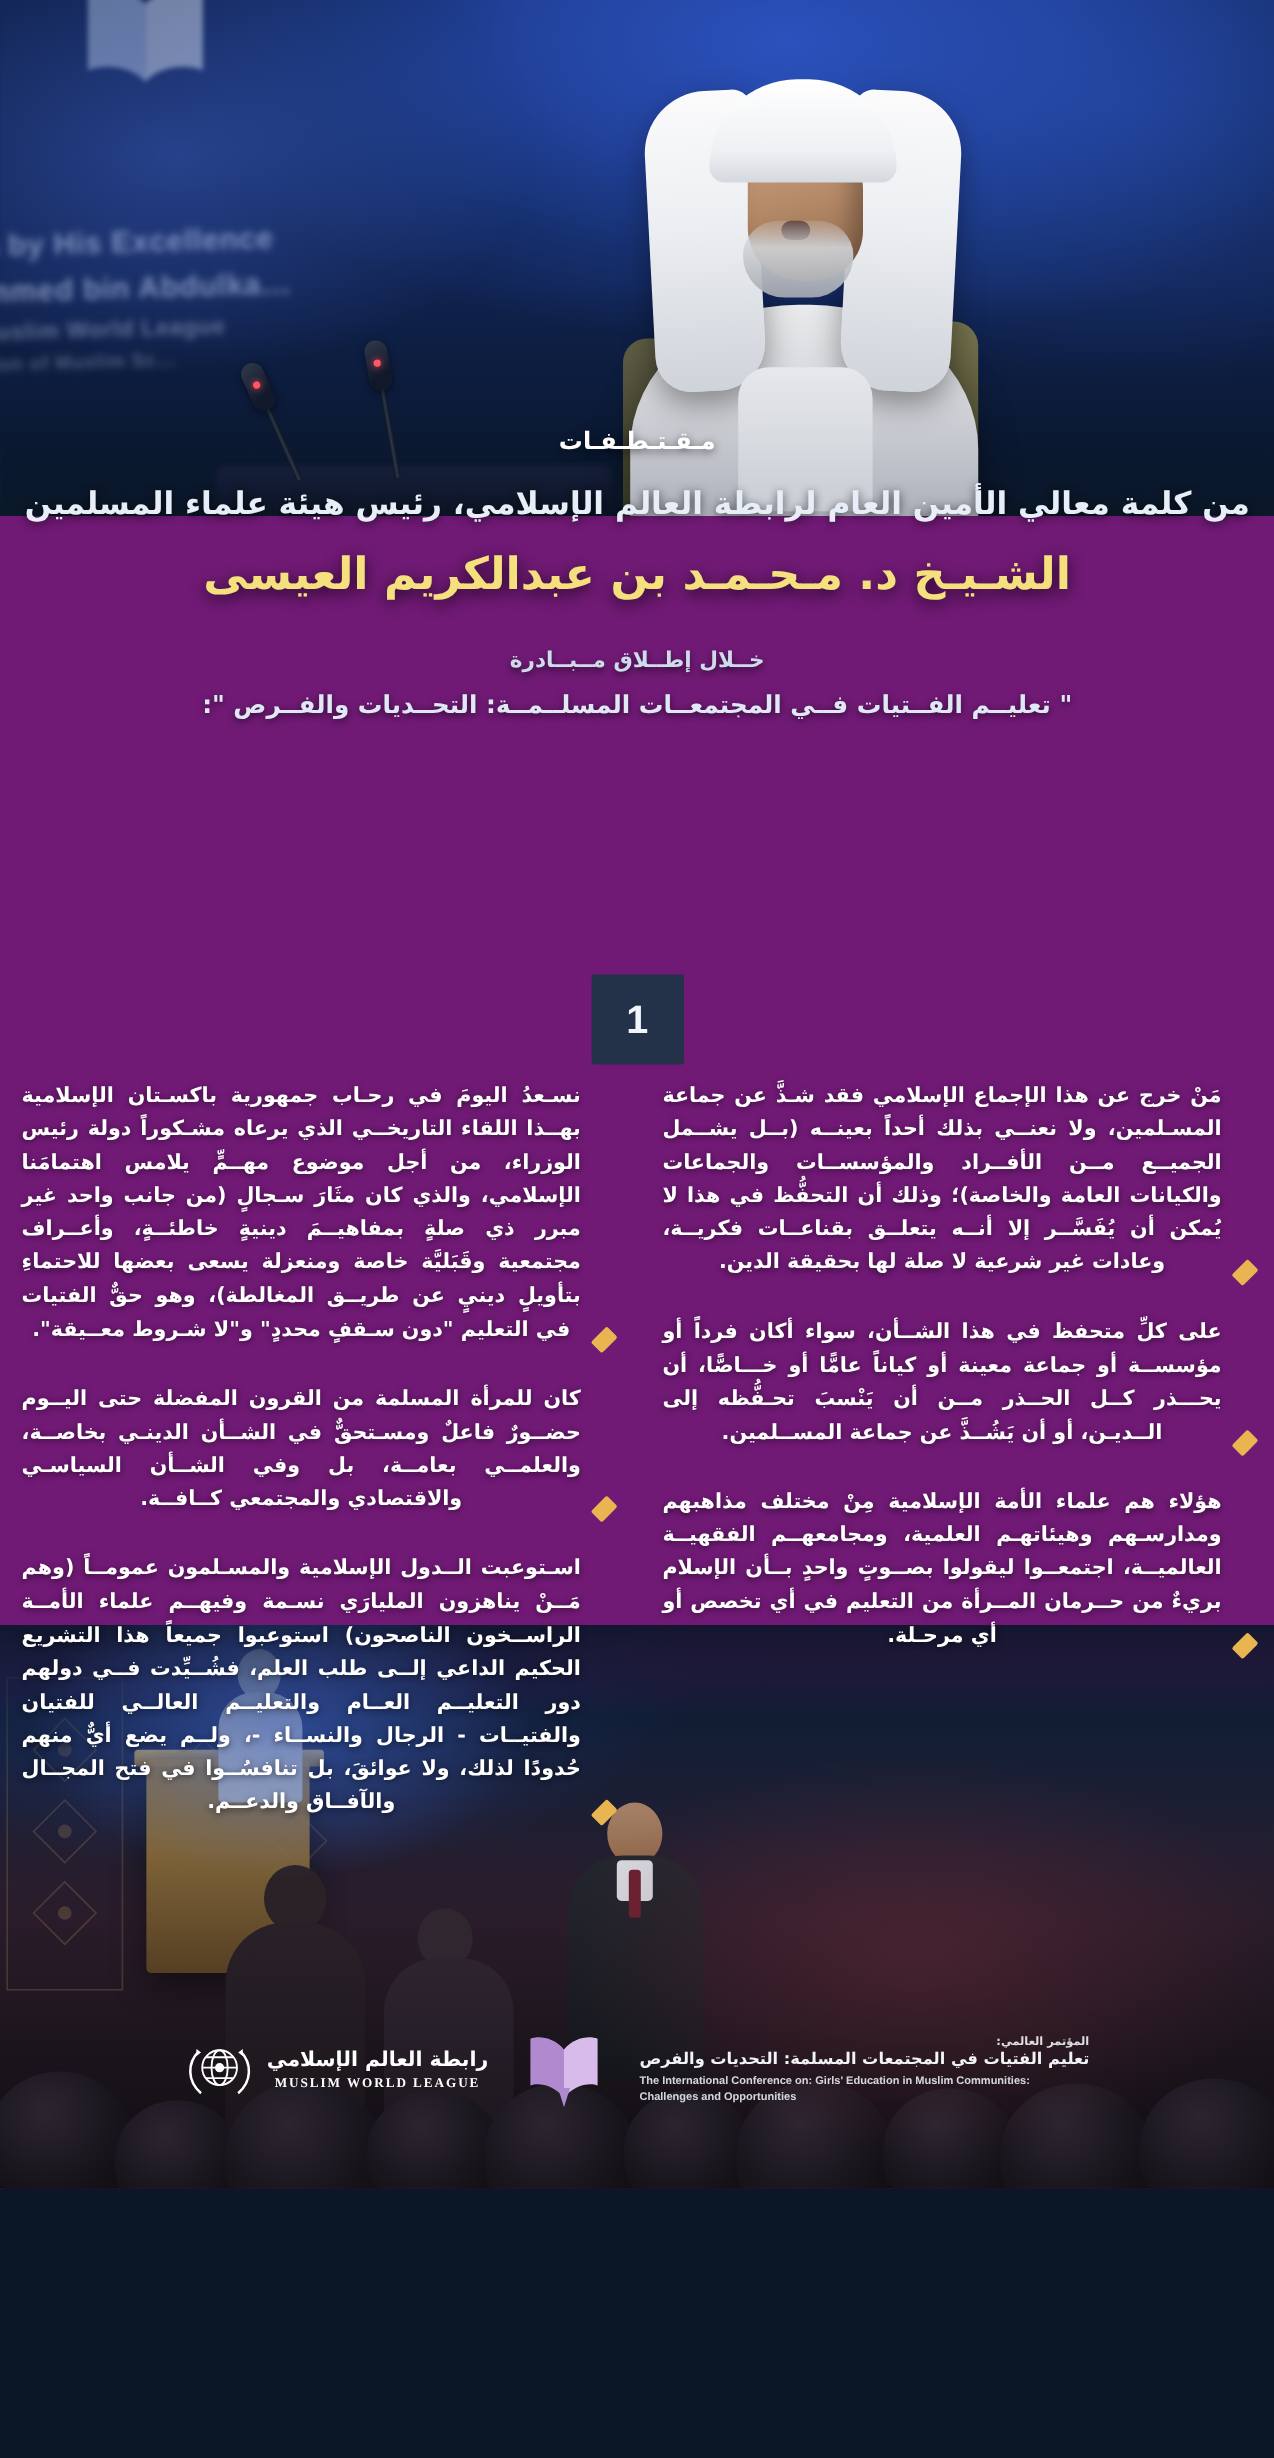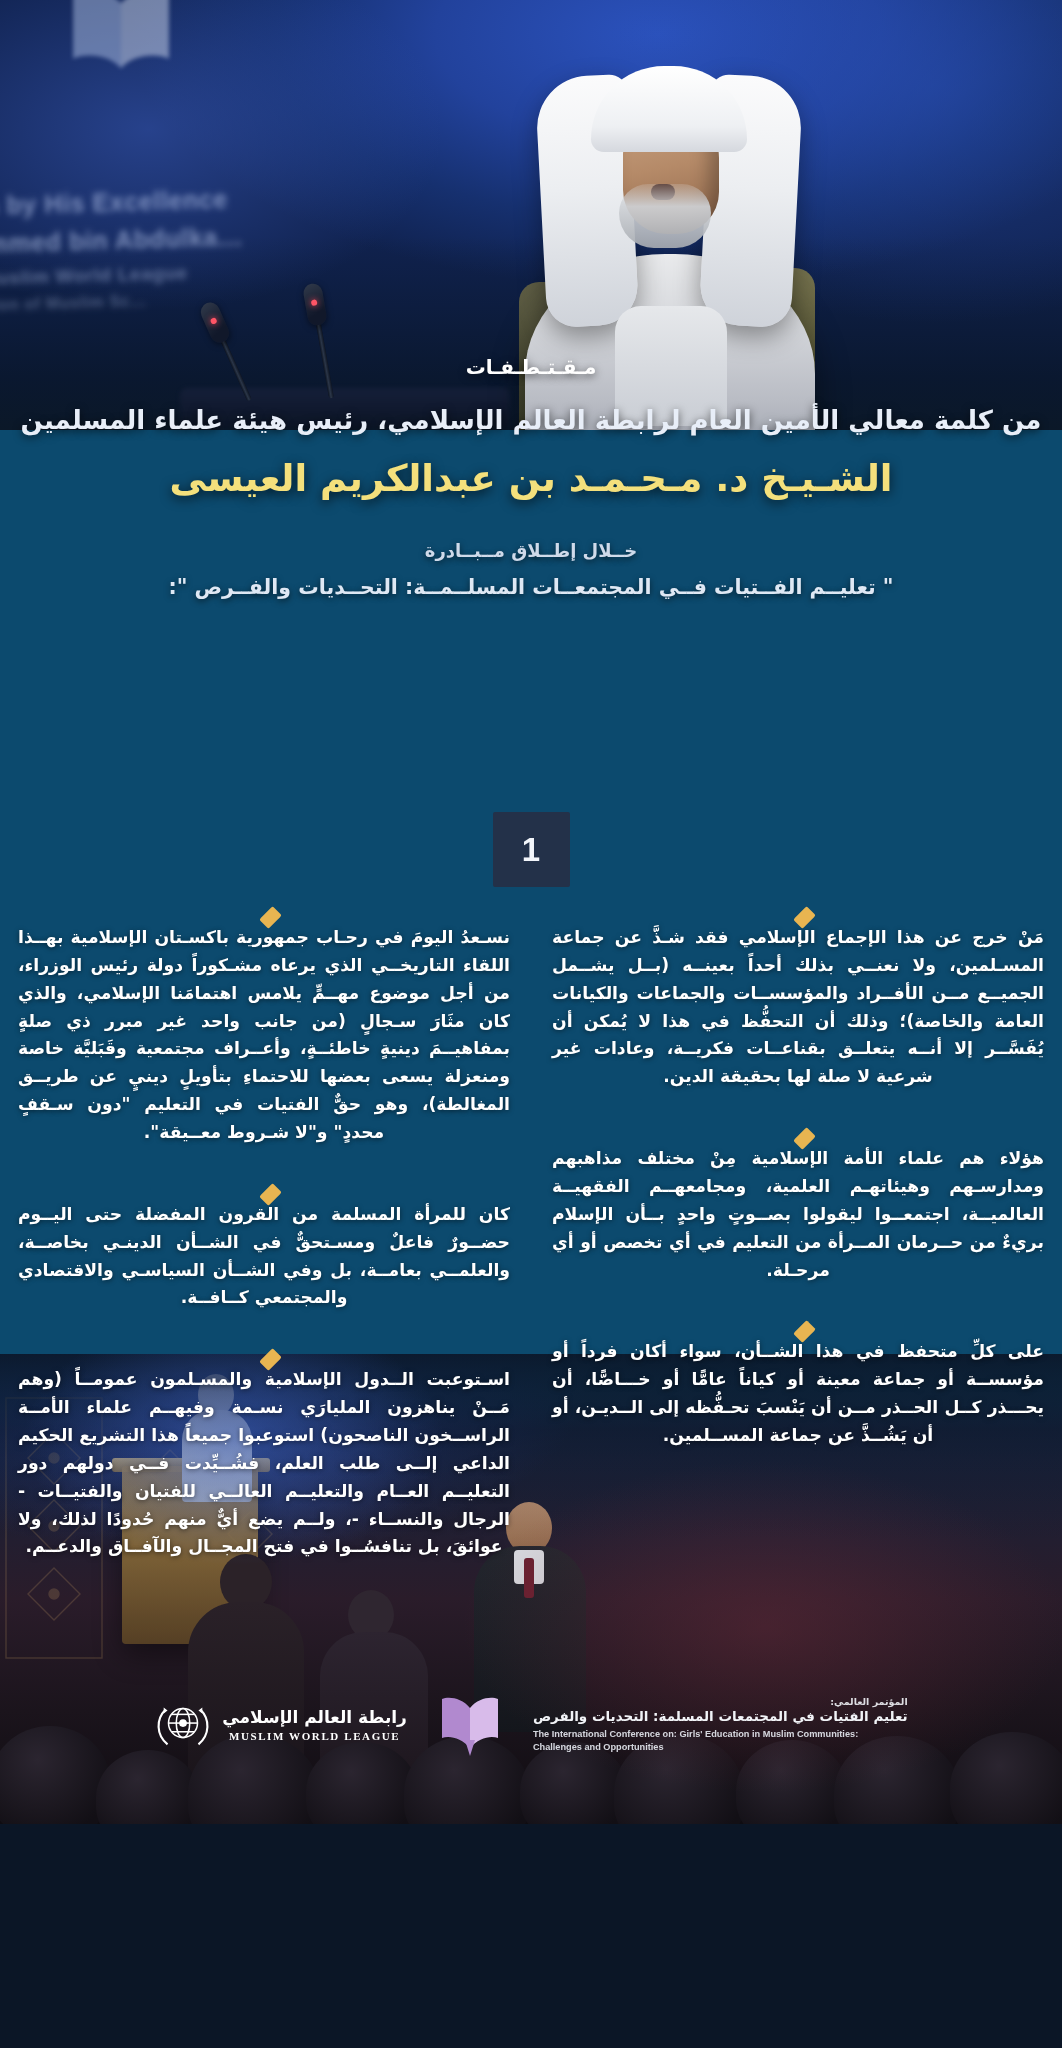--- a/index.html
+++ b/index.html
@@ -10,21 +10,21 @@
     background: #0b1626;
     font-family: "DejaVu Sans", "Liberation Sans", sans-serif;
     overflow: hidden;
   }
 
   .poster {
     position: relative;
     width: 1062px;
     height: 1824px;
     overflow: hidden;
-    background: #0c4a6e;
+    background: #701a75;
   }
 
   
   .hero {
     position: absolute;
     top: 0; left: 0;
     width: 1062px;
     height: 430px;
     overflow: hidden;
     background:
@@ -258,22 +258,22 @@
     display: flex;
     flex-direction: row;
     justify-content: space-between;
     padding: 0 18px;
     z-index: 5;
   }
   .col { width: 492px; }
 
   .bullet-item {
     display: flex;
-    flex-direction: column;
-    align-items: center;
+    flex-direction: row;
+    align-items: flex-end;
     margin-bottom: 30px;
   }
   .diamond {
     flex: 0 0 auto;
     width: 13px; height: 13px;
     background: #e8b551;
     transform: rotate(45deg) scaleY(1.45);
     margin-top: 11px;
     margin-left: 13px;
     border-radius: 1.5px;
@@ -471,25 +471,25 @@
 
   <div class="content">
 
     <div class="col">
       <div class="bullet-item">
         <span class="diamond"></span>
         <div class="bullet-text">مَنْ خرج عن هذا الإجماع الإسلامي فقد شـذَّ عن جماعة المسـلمين، ولا نعنــي بذلك أحداً بعينــه (بــل يشــمل الجميــع مــن الأفــراد والمؤسســات والجماعات والكيانات العامة والخاصة)؛ وذلك أن التحفُّظ في هذا لا يُمكن أن يُفَسَّــر إلا أنــه يتعلــق بقناعــات فكريــة، وعادات غير شرعية لا صلة لها بحقيقة الدين.</div>
       </div>
       <div class="bullet-item">
         <span class="diamond"></span>
-        <div class="bullet-text">هؤلاء هم علماء الأمة الإسلامية مِنْ مختلف مذاهبهم ومدارسـهم وهيئاتهـم العلمية، ومجامعهــم الفقهيــة العالميــة، اجتمعــوا ليقولوا بصــوتٍ واحدٍ بــأن الإسلام بريءٌ من حــرمان المــرأة من التعليم في أي تخصص أو أي مرحـلة.</div>
+        <div class="bullet-text">على كلِّ متحفظ في هذا الشــأن، سواء أكان فرداً أو مؤسســة أو جماعة معينة أو كياناً عامًّا أو خـــاصًّا، أن يحـــذر كــل الحــذر مــن أن يَنْسبَ تحـفُّظه إلى الــديـن، أو أن يَشُــذَّ عن جماعة المســلمين.</div>
       </div>
       <div class="bullet-item">
         <span class="diamond"></span>
-        <div class="bullet-text">على كلِّ متحفظ في هذا الشــأن، سواء أكان فرداً أو مؤسســة أو جماعة معينة أو كياناً عامًّا أو خـــاصًّا، أن يحـــذر كــل الحــذر مــن أن يَنْسبَ تحـفُّظه إلى الــديـن، أو أن يَشُــذَّ عن جماعة المســلمين.</div>
+        <div class="bullet-text">هؤلاء هم علماء الأمة الإسلامية مِنْ مختلف مذاهبهم ومدارسـهم وهيئاتهـم العلمية، ومجامعهــم الفقهيــة العالميــة، اجتمعــوا ليقولوا بصــوتٍ واحدٍ بــأن الإسلام بريءٌ من حــرمان المــرأة من التعليم في أي تخصص أو أي مرحـلة.</div>
       </div>
     </div>
 
     <div class="col">
       <div class="bullet-item">
         <span class="diamond"></span>
         <div class="bullet-text">نسـعدُ اليومَ في رحـاب جمهورية باكسـتان الإسلامية بهــذا اللقاء التاريخــي الذي يرعاه مشـكوراً دولة رئيس الوزراء، من أجل موضوع مهــمٍّ يلامس اهتمامَنا الإسلامي، والذي كان مثَارَ سـجالٍ (من جانب واحد غير مبرر ذي صلةٍ بمفاهيــمَ دينيةٍ خاطئــةٍ، وأعــراف مجتمعية وقَبَليَّة خاصة ومنعزلة يسعى بعضها للاحتماءِ بتأويلٍ دينيٍ عن طريــق المغالطة)، وهو حقٌّ الفتيات في التعليم "دون سـقفٍ محددٍ" و"لا شـروط معــيقة".</div>
       </div>
       <div class="bullet-item">
         <span class="diamond"></span>

